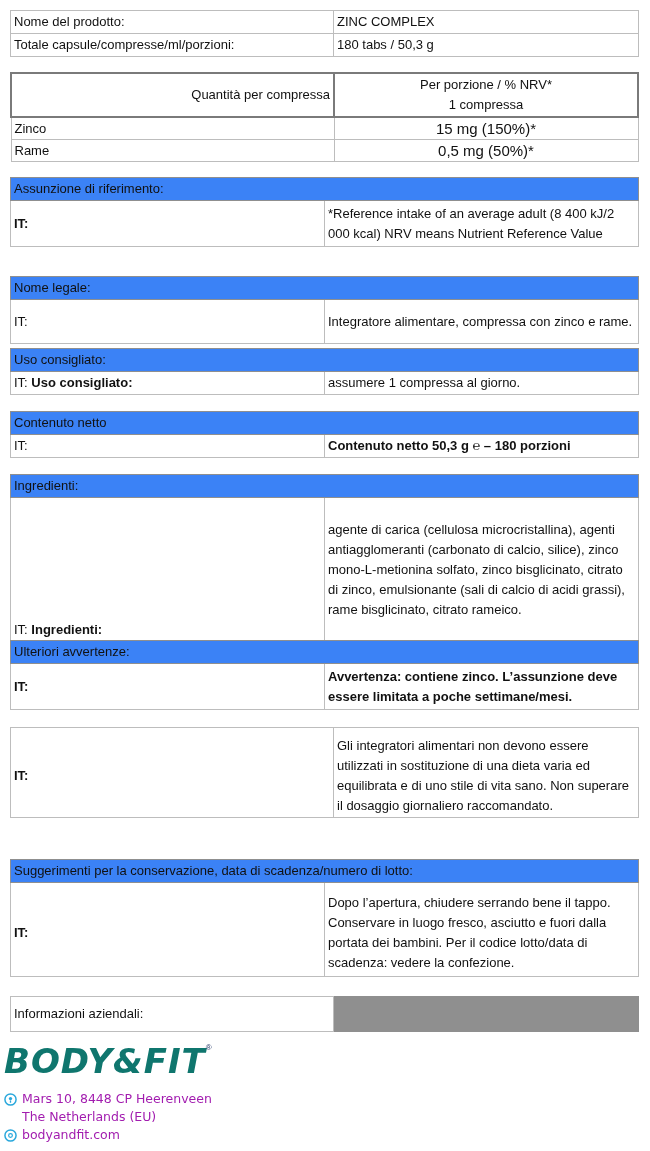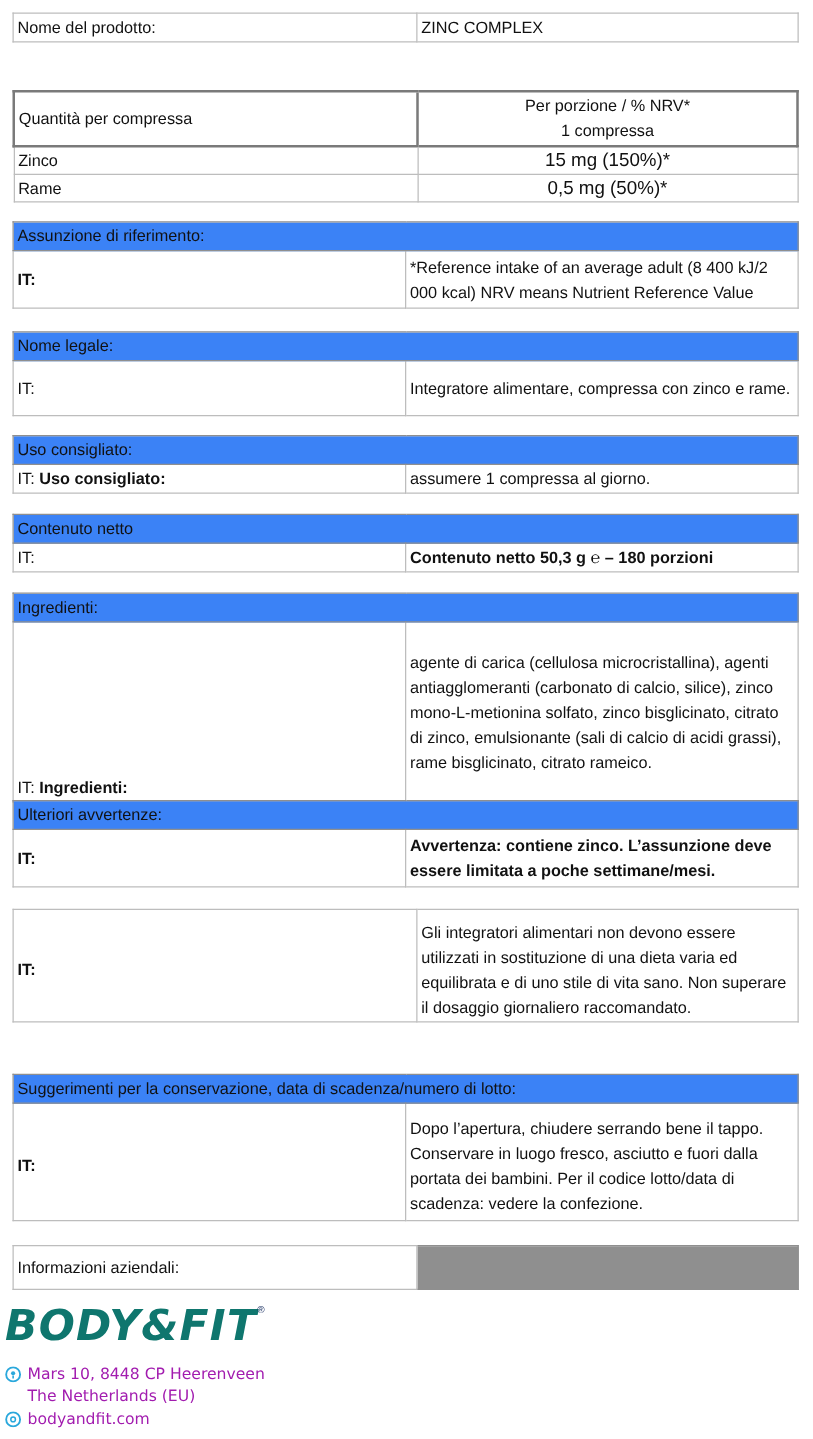--- a/index.html
+++ b/index.html
@@ -9,25 +9,25 @@
   td { border: 1px solid #bdbdbd; padding: 1px 3px; vertical-align: middle; line-height: 20px; }
   .c1 { width: 323px; }
   .hdr td { background: #3b82f6; border-color: #8f8f8f; color: #111; height: 22px; line-height: 20px; }
   .bold { font-weight: bold; }
   .center { text-align: center; }
   .big { font-size: 15px; }
   #t1 { top: 10px; }
   #t1 td { height: 22px; }
   #t2 { top: 72px; }
   #t2 .nutr-head td { border: 2px solid #7a7a7a; height: 42px; }
-  #t2 .nutr-head td.lbl { border-right: 1px solid #bdbdbd; }
+  #t2 .nutr-head td.lbl { border-right: 1px solid #bdbdbd; text-align: right; }
   #t2 .nutr-row td { height: 21px; line-height: 19px; }
   #t3 { top: 177px; }
   #t3 .body td { height: 46px; }
-  #t4 { top: 265px; padding-left: 48px; }
+  #t4 { top: 276px; padding-left: 48px; }
   #t4 .body td { height: 44px; }
   #t5 { top: 348px; }
   #t5 .body td { height: 21px; }
   #t6 { top: 411px; }
   #t6 .body td { height: 21px; }
   #t7 { top: 474px; }
   #t7 .body td { height: 144px; }
   #t7 .body td.lbl { vertical-align: bottom; }
   #t8 { top: 640px; }
   #t8 .body td { height: 46px; }
@@ -48,20 +48,24 @@
 </style>
 </head>
 <body>
 
 <table id="t1">
   <tbody>
       <tr>
     <td class="c1">Nome del prodotto:</td>
     <td>ZINC COMPLEX</td>
   </tr>
+  <tr>
+    <td class="c1">Totale capsule/compresse/ml/porzioni:</td>
+    <td>180 tabs / 50,3 g</td>
+  </tr>
 </tbody>
   </table>
 
 <table id="t2">
   <tbody>
       <tr class="nutr-head">
     <td class="c1 lbl">Quantità per compressa</td>
     <td class="center">
       <div>Per porzione / % NRV*</div>
       <div>1 compressa</div>

